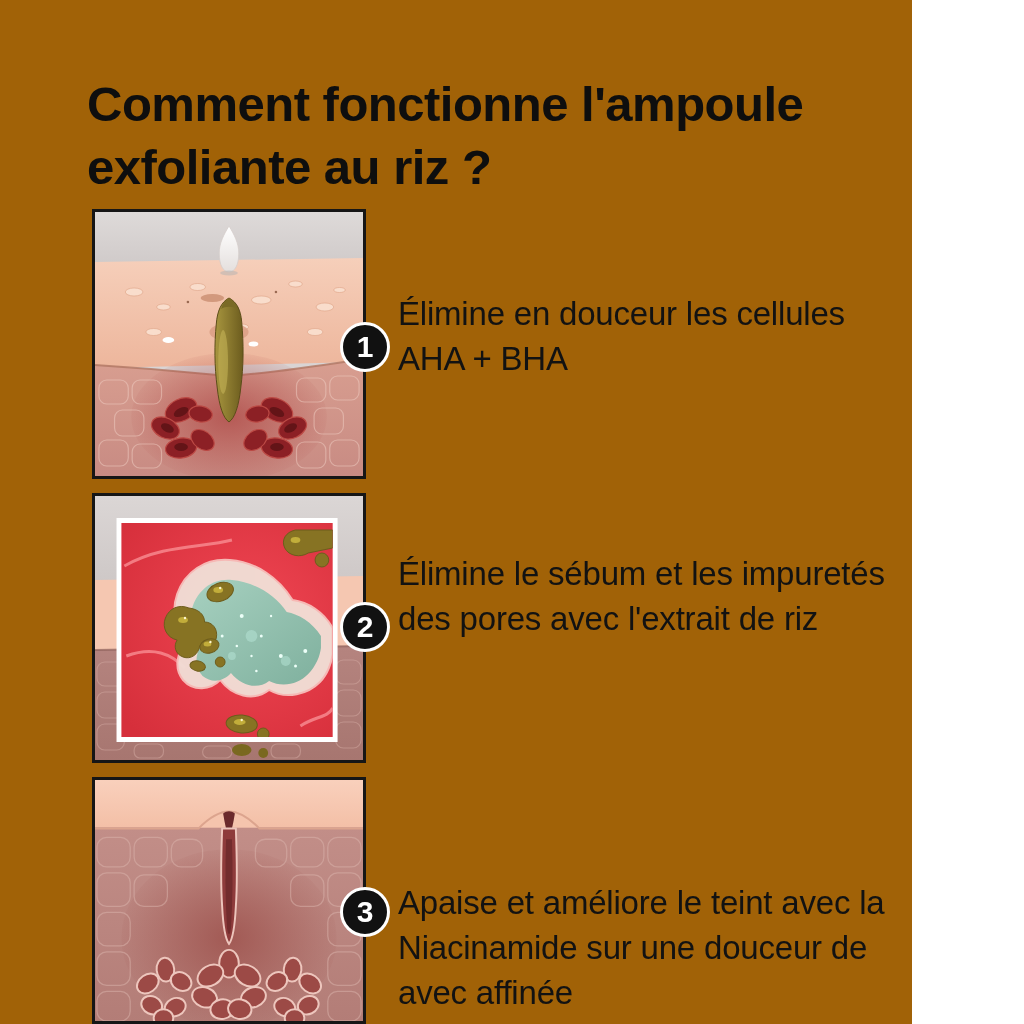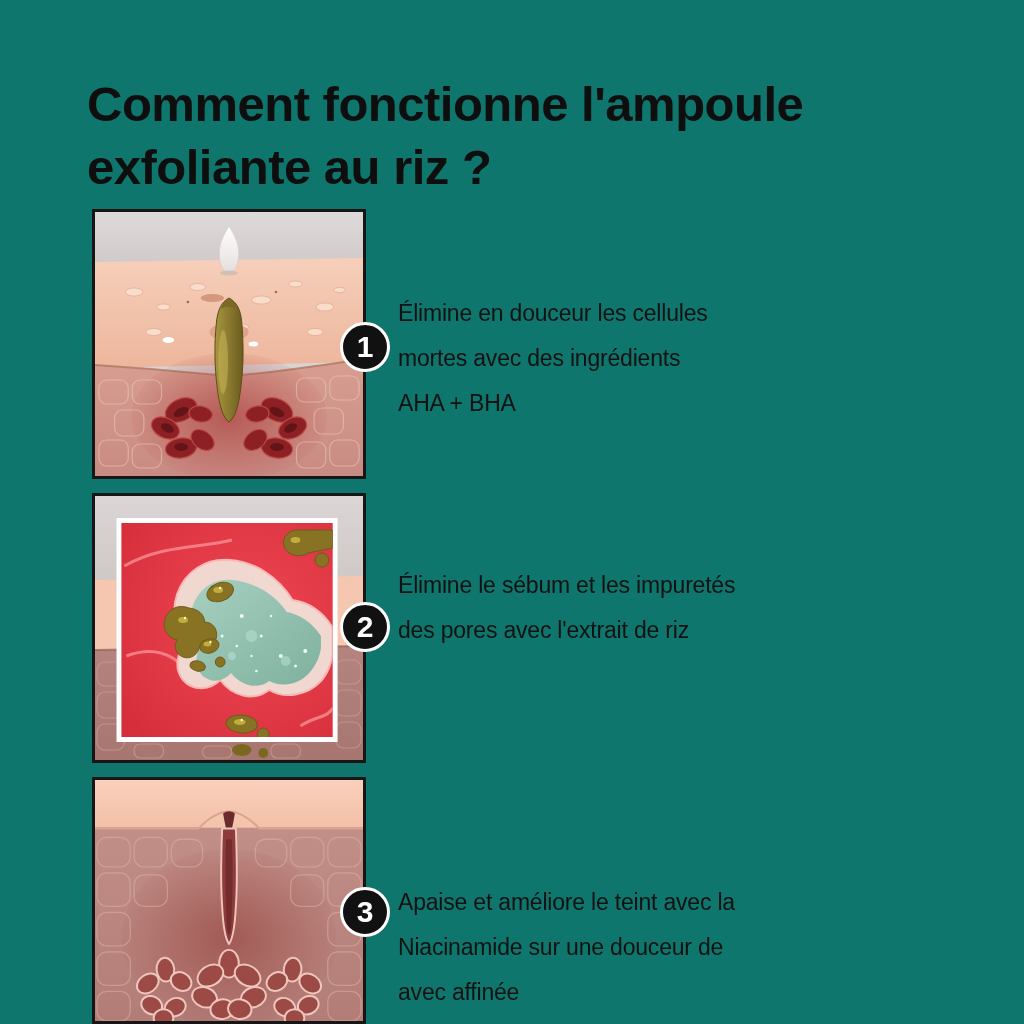--- a/index.html
+++ b/index.html
@@ -1,36 +1,36 @@
 <!DOCTYPE html>
 <html><head>
 <meta charset="utf-8">
 <style>
   html,body{margin:0;padding:0;}
   body{background:#ffffff;font-family:"Liberation Sans",sans-serif;}
-  .page{position:relative;width:1024px;height:1024px;background:#0f766e;overflow:hidden;}
+  .page{position:relative;width:912px;height:1024px;background:#a16207;overflow:hidden;}
   .title{position:absolute;left:87px;top:40px;width:860px;
          font-size:49px;line-height:63px;font-weight:700;color:#0e0e0e;letter-spacing:-0.5px;}
   .line{display:block;}
   .panel{position:absolute;left:92px;width:274px;border:3px solid #161616;box-sizing:border-box;background:#d9d4d4;}
   .panel svg{display:block;width:100%;height:100%;}
   .panel-1{top:209px;height:270px;}
   .panel-2{top:493px;height:270px;}
   .panel-3{top:777px;height:247px;}
   .badge{position:absolute;width:44px;height:44px;border-radius:50%;
          background:#111111;border:3px solid #ffffff;color:#ffffff;
          font-weight:700;font-size:30px;display:flex;align-items:center;justify-content:center;
          box-sizing:content-box;}
   .badge-1{left:340px;top:322px;}
   .badge-2{left:340px;top:602px;}
   .badge-3{left:340px;top:887px;}
   .step-text{position:absolute;left:398px;width:560px;
-             font-size:23px;line-height:45px;color:#121212;letter-spacing:-0.2px;}
+             font-size:33px;line-height:45px;color:#121212;letter-spacing:-0.2px;}
   .text-1{top:291px;}
-  .text-2{top:551px;margin-top:12px;}
+  .text-2{top:551px;}
   .text-3{top:880px;}
 </style>
 </head>
 <body>
 
 <div class="page">
 
   <h1 class="title">
     <span class="line">Comment fonctionne l'ampoule</span>
     <span class="line">exfoliante au riz ?</span>
@@ -127,21 +127,20 @@
       <path d="M137,86 C133,88 130,92 129,97 C133,94 141,94 145,97 C144,92 141,88 137,86 Z" fill="#7a6a26"></path>
       <path d="M137,14 C132,22 127,31 127,41 C127,53 131,60 137,60 C143,60 147,53 147,41 C147,31 142,22 137,14 Z" fill="url(#p1drop)" stroke="#d5cecb" stroke-width="0.8"></path>
       <ellipse cx="137" cy="61" rx="9" ry="2.5" fill="#bdb5b2" opacity="0.6"></ellipse>
     </svg>
   </div>
   <div class="badge badge-1">
     <span>1</span>
   </div>
   <div class="step-text text-1">
     <span class="line">Élimine en douceur les cellules</span>
-    <span class="line">mortes avec des ingrédients</span>
     <span class="line">AHA + BHA</span>
   </div>
 
   <div class="panel panel-2">
     <svg viewBox="0 0 274 264" preserveAspectRatio="none">
       <defs>
         <linearGradient id="p2gray" x1="0" y1="0" x2="0" y2="1">
           <stop offset="0" stop-color="#dbd6d5"></stop>
             <stop offset="1" stop-color="#cec8c7"></stop>
         </linearGradient>

